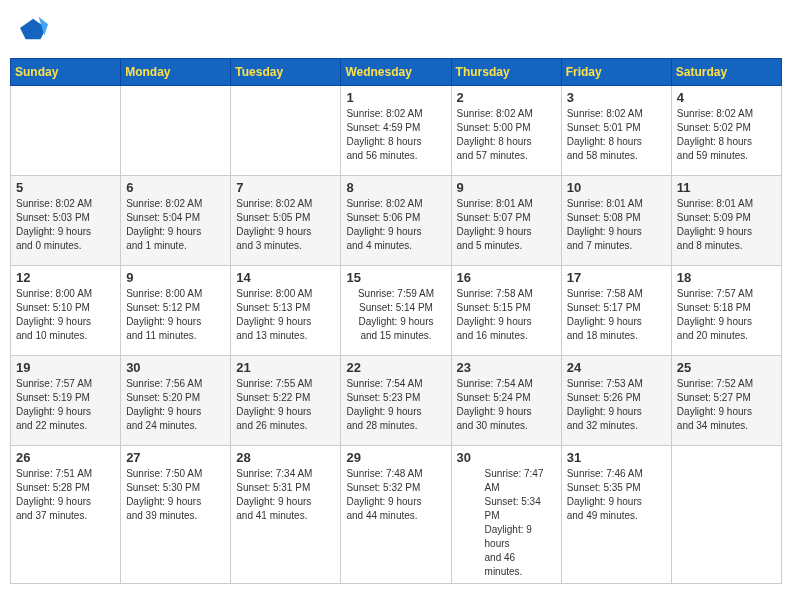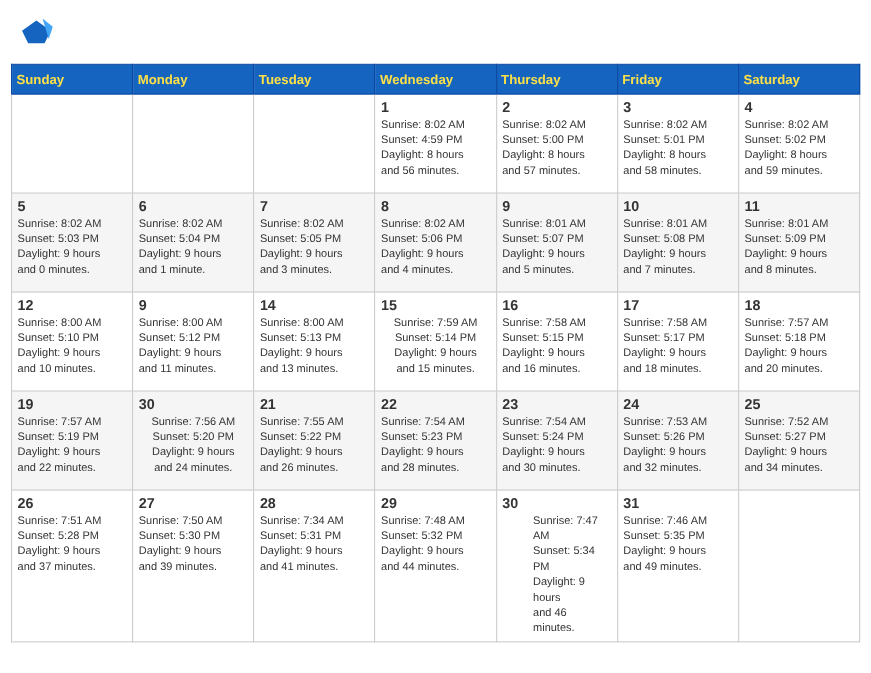--- a/index.html
+++ b/index.html
@@ -258,21 +258,21 @@
       <tr>
         <td>
           <span class="day-number">19</span>
           <div class="day-info" style="white-space: pre-line;">Sunrise: 7:57 AM
 Sunset: 5:19 PM
 Daylight: 9 hours
 and 22 minutes.</div>
         </td>
         <td>
           <span class="day-number">30</span>
-          <div class="day-info" style="white-space: pre-line; text-align: center;">Sunrise: 7:56 AM
+          <div class="day-info" style="white-space: pre-line;">Sunrise: 7:56 AM
 Sunset: 5:20 PM
 Daylight: 9 hours
 and 24 minutes.</div>
         </td>
         <td>
           <span class="day-number">21</span>
           <div class="day-info" style="white-space: pre-line;">Sunrise: 7:55 AM
 Sunset: 5:22 PM
 Daylight: 9 hours
 and 26 minutes.</div>

